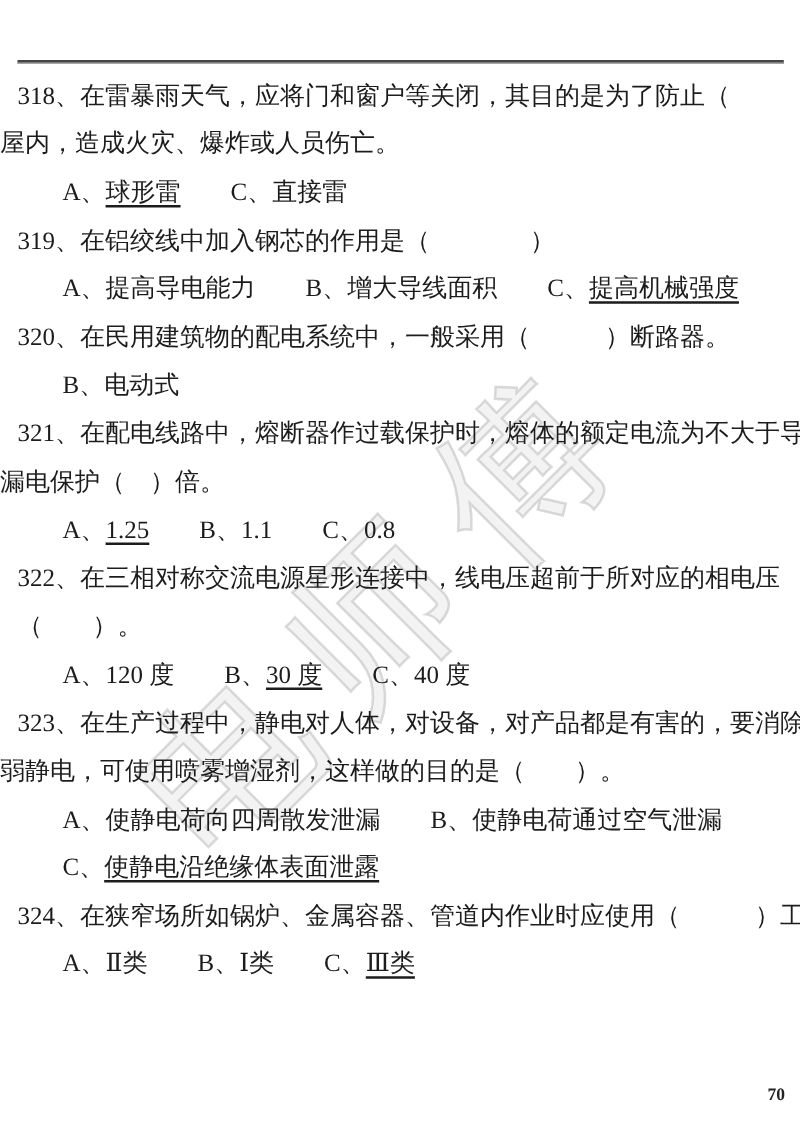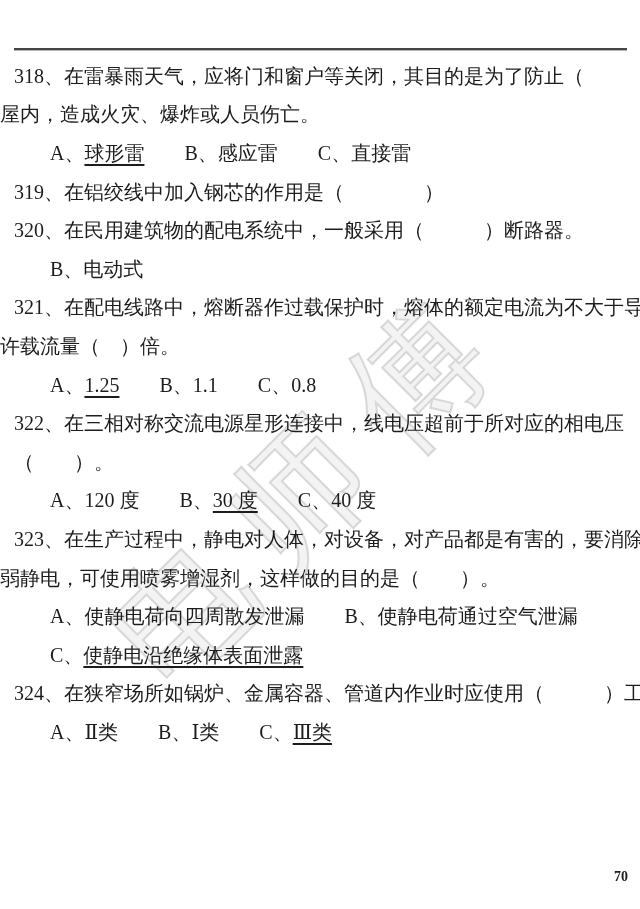--- a/index.html
+++ b/index.html
@@ -54,26 +54,27 @@
 
 <div class="page">
 
   <div class="header-rule"></div>
 
   <div class="wm-diagonal">电师傅</div>
 
   <div class="doc-body">
       <div class="line l-q"><span>318、在雷暴雨天气，应将门和窗户等关闭，其目的是为了防止（　　　）侵入</span></div>
       <div class="line l-cont"><span>屋内，造成火灾、爆炸或人员伤亡。</span></div>
-      <div class="line l-opts"><span class="opt"><span>A、</span><span class="ul">球形雷</span></span><span class="opt"><span>B、</span><span>感应雷</span></span><span class="opt"><span>C、</span><span>直接雷</span></span></div>
+      <div class="line l-opts"><span class="opt"><span>A、</span><span class="ul">球形雷</span></span><span class="opt"><span>C、</span><span>直接雷</span></span></div>
       <div class="line l-q"><span>319、在铝绞线中加入钢芯的作用是（　　　　）</span></div>
+      <div class="line l-opts"><span class="opt"><span>A、</span><span>提高导电能力</span></span><span class="opt"><span>B、</span><span>增大导线面积</span></span><span class="opt"><span>C、</span><span class="ul">提高机械强度</span></span></div>
       <div class="line l-q"><span>320、在民用建筑物的配电系统中，一般采用（　　　）断路器。</span></div>
       <div class="line l-opts"><span class="opt"><span>B、</span><span>电动式</span></span></div>
       <div class="line l-q"><span>321、在配电线路中，熔断器作过载保护时，熔体的额定电流为不大于导线允</span></div>
-      <div class="line l-cont"><span>许载流量（　）倍。</span></div>
+      <div class="line l-cont"><span>漏电保护（　）倍。</span></div>
       <div class="line l-opts"><span class="opt"><span>A、</span><span class="ul">1.25</span></span><span class="opt"><span>B、</span><span>1.1</span></span><span class="opt"><span>C、</span><span>0.8</span></span></div>
       <div class="line l-q"><span>322、在三相对称交流电源星形连接中，线电压超前于所对应的相电压</span></div>
       <div class="line l-cont0"><span>（　　）。</span></div>
       <div class="line l-opts"><span class="opt"><span>A、</span><span>120 度</span></span><span class="opt"><span>B、</span><span class="ul">30 度</span></span><span class="opt"><span>C、</span><span>40 度</span></span></div>
       <div class="line l-q"><span>323、在生产过程中，静电对人体，对设备，对产品都是有害的，要消除或减</span></div>
       <div class="line l-cont"><span>弱静电，可使用喷雾增湿剂，这样做的目的是（　　）。</span></div>
       <div class="line l-opts"><span class="opt"><span>A、</span><span>使静电荷向四周散发泄漏</span></span><span class="opt"><span>B、</span><span>使静电荷通过空气泄漏</span></span></div>
       <div class="line l-opts"><span class="opt"><span>C、</span><span class="ul">使静电沿绝缘体表面泄露</span></span></div>
       <div class="line l-q"><span>324、在狭窄场所如锅炉、金属容器、管道内作业时应使用（　　　）工具。</span></div>
       <div class="line l-opts"><span class="opt"><span>A、</span><span>Ⅱ类</span></span><span class="opt"><span>B、</span><span>Ⅰ类</span></span><span class="opt"><span>C、</span><span class="ul">Ⅲ类</span></span></div>

